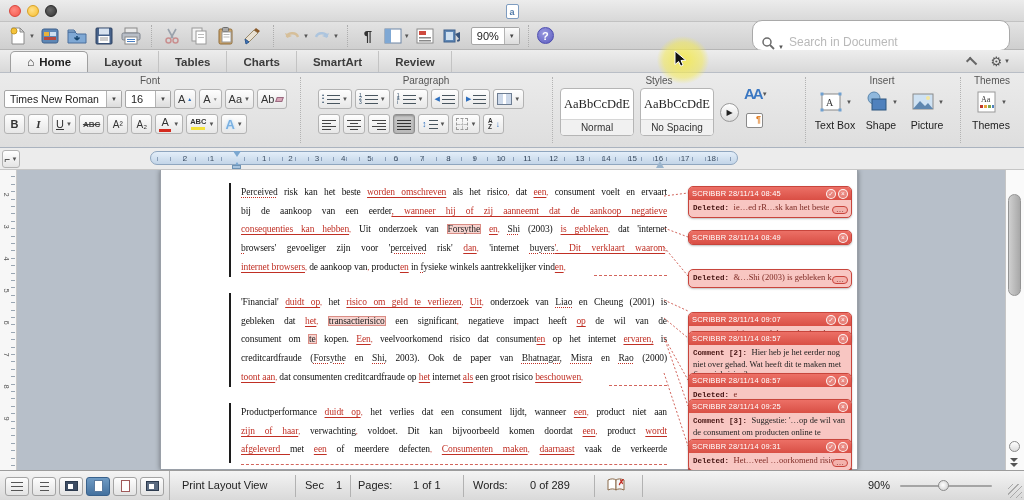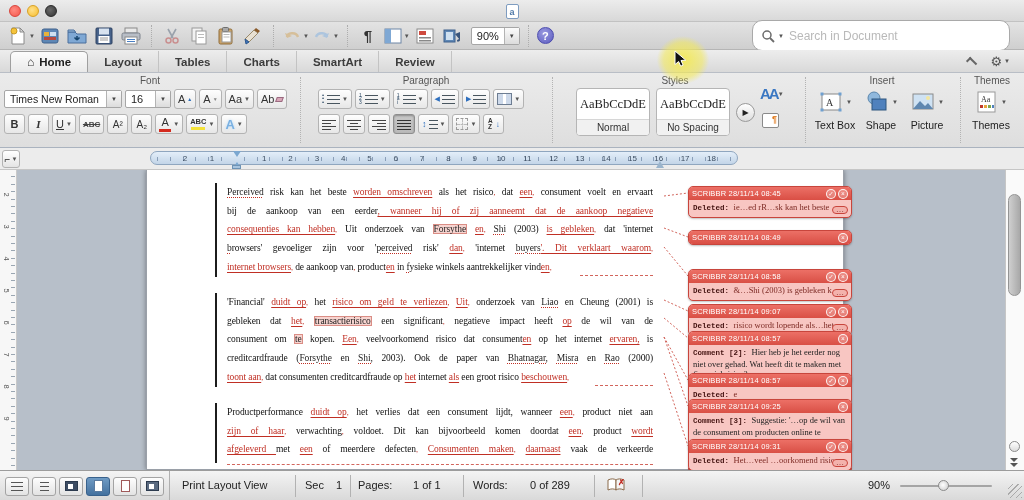--- a/index.html
+++ b/index.html
@@ -27,21 +27,21 @@
   .tbtn{height:24px;min-width:24px;display:flex;align-items:center;justify-content:center;gap:1px;}
   .tsep{width:1px;height:22px;border-left:1px dotted #adadad;margin:0 5px;}
   .dd{font-size:6px;color:#555;}
   .combo{display:flex;align-items:center;background:#fff;border:1px solid #a6a6a6;border-radius:2px;height:18px;}
   .combo .val{padding:0 5px;font-size:11px;color:#222;}
   .combo .cdd{width:15px;height:16px;background:linear-gradient(#fbfbfb,#dcdcdc);border-left:1px solid #b3b3b3;
     display:flex;align-items:center;justify-content:center;font-size:6px;color:#444;}
   #help-btn{width:17px;height:17px;border-radius:50%;background:radial-gradient(circle at 6px 5px,#9a9ae0,#5b5bbf);
     border:1px solid #4c4cae;color:#fff;font-size:11px;font-weight:bold;display:flex;align-items:center;justify-content:center;}
   #search-field{margin-left:auto;margin-right:6px;width:258px;height:31px;background:#fff;border:1px solid #a9a9a9;
-    border-radius:10px;display:flex;align-items:center;padding:0 8px;gap:3px;}
+    border-radius:10px;display:flex;align-items:flex-end;padding:0 8px;gap:3px;}
   #search-input{border:none;outline:none;flex:1;font-size:12px;color:#444;background:transparent;font-family:"Liberation Sans",sans-serif;}
   #search-input::placeholder{color:#b9b9b9;}
 
   
   #tabbar{position:absolute;left:0;top:50px;width:1024px;height:23px;
     background:linear-gradient(#ededed,#d9d9d9);border-bottom:1px solid #b9bec6;display:flex;align-items:flex-end;padding-left:10px;}
   .tab{height:21px;display:flex;align-items:center;justify-content:center;gap:5px;padding:0 16px;
     font-size:11.5px;font-weight:bold;color:#3c3c3c;border-right:1px solid #c3c3c3;}
   .tab.active{background:linear-gradient(#fcfcfc,#e9e9e9);border:1px solid #9f9f9f;border-bottom:none;
     border-radius:5px 5px 0 0;color:#1d1d1d;}
@@ -119,21 +119,21 @@
   #indent-bottom{position:absolute;left:233px;top:10px;width:0;height:0;border:4px solid transparent;border-bottom:6px solid #7ba7d0;}
   #indent-box{position:absolute;left:232px;top:17px;width:9px;height:4px;background:#a8c4de;border:1px solid #6d93b5;}
   #indent-right{position:absolute;left:656px;top:9px;width:0;height:0;border:4px solid transparent;border-bottom:7px solid #9ab4cc;}
 
   
   #docarea{position:absolute;left:0;top:170px;width:1024px;height:300px;background:#b7bfc9;overflow:hidden;}
   #vruler{position:absolute;left:0;top:0;width:17px;height:300px;background:#f7f7f7;border-right:1px solid #c9c9c9;
     background-image:repeating-linear-gradient(180deg,transparent 0 6.4px,#9aa6b2 6.4px 7.4px);
     background-size:4px 100%;background-position:11px 0;background-repeat:no-repeat;}
   .vnum{position:absolute;left:4px;font-size:7.5px;color:#555;transform:rotate(90deg);}
-  #page{position:absolute;left:146px;top:0;width:698px;height:300px;background:#fff;
+  #page{position:absolute;left:160px;top:0;width:698px;height:300px;background:#fff;
     box-shadow:0 0 5px rgba(0,0,0,.4);border:1px solid #9aa0a8;border-top:none;}
   .changebar{position:absolute;left:68px;width:2px;background:#1c1c1c;}
   .para{position:absolute;left:80px;width:426px;}
   .dline{height:18.7px;line-height:18.7px;overflow:hidden;font-family:"Liberation Serif",serif;font-size:9.5px;
     color:#111;text-align:justify;text-align-last:justify;letter-spacing:-0.1px;}
   .dline.lastline{text-align-last:left;}
   .sg-n{color:#111;}
   .sg-i{color:#c02f24;text-decoration:underline;text-decoration-thickness:1px;text-underline-offset:2px;}
   .sg-u{color:#1a1a1a;text-decoration:underline dotted #c02f24 1px;text-underline-offset:2px;}
   .sg-h{color:#222;background:#f7d4d0;box-shadow:inset 0 0 0 1px #da8d85;padding:0 1px;}
@@ -483,21 +483,21 @@
         <span class="fbtn" data-interactable="true">
             <span class="sortcol">
               <span data-interactable="false">A</span>
               <span data-interactable="false">Z</span>
             </span>
             <span class="sortarrow" data-interactable="false">↓</span>
           </span>
       </div>
     </div>
 
-    <div class="group" style="left:552px;width:246px;" data-interactable="false">
+    <div class="group" style="left:536px;width:246px;" data-interactable="false">
       <div class="glabel" data-interactable="false">Styles</div>
       <div style="position:absolute;top:15px;left:24px;display:flex;gap:6px;align-items:center;">
         <span class="stylecard" data-interactable="true">
           <span class="prev" data-interactable="false">AaBbCcDdE</span>
           <span class="lab" data-interactable="false">Normal</span>
         </span>
         <span class="stylecard" data-interactable="true">
           <span class="prev" data-interactable="false">AaBbCcDdE</span>
           <span class="lab" data-interactable="false">No Spacing</span>
         </span>
@@ -666,28 +666,23 @@
           </div>
           <div class="bbody" data-interactable="false"><span class="blabel" data-interactable="false">Deleted: </span><span class="btext-del" data-interactable="false">ie…ed rR…sk kan het beste</span><span class="bell" data-interactable="true">…</span></div>
         </div>
         <div class="bubble" data-interactable="true" style="top: 60px; z-index: 11;">
           <div class="bhead" data-interactable="false">
             <span class="btime" data-interactable="false">SCRiBBR 28/11/14 08:49</span>
             <span class="bicon" data-interactable="true">×</span>
           </div>
         </div>
         <div class="bubble" data-interactable="true" style="top: 99px; z-index: 12;">
-          <div class="bhead" data-interactable="false">
-            <span class="btime" data-interactable="false">SCRiBBR 28/11/14 08:58</span>
-            <span class="bicon" data-interactable="true">✓</span>
-            <span class="bicon" data-interactable="true">×</span>
-          </div>
           <div class="bbody" data-interactable="false"><span class="blabel" data-interactable="false">Deleted: </span><span class="btext-del" data-interactable="false">&amp;…Shi (2003) is gebleken k</span><span class="bell" data-interactable="true">…</span></div>
         </div>
-        <div class="bubble" data-interactable="true" style="top: 134px; z-index: 13;">
+        <div class="bubble" data-interactable="true" style="top: 142px; z-index: 13;">
           <div class="bhead" data-interactable="false">
             <span class="btime" data-interactable="false">SCRiBBR 28/11/14 09:07</span>
             <span class="bicon" data-interactable="true">✓</span>
             <span class="bicon" data-interactable="true">×</span>
           </div>
           <div class="bbody" data-interactable="false"><span class="blabel" data-interactable="false">Deleted: </span><span class="btext-del" data-interactable="false">risico wordt lopende als…het</span><span class="bell" data-interactable="true">…</span></div>
         </div>
         <div class="bubble" data-interactable="true" style="top: 161px; z-index: 14;">
           <div class="bhead" data-interactable="false">
             <span class="btime" data-interactable="false">SCRiBBR 28/11/14 08:57</span>

